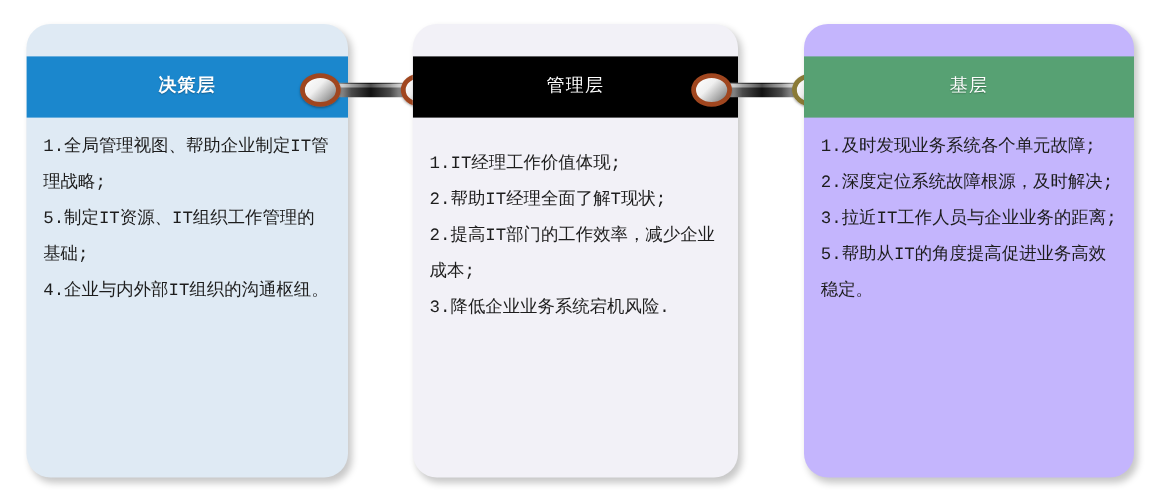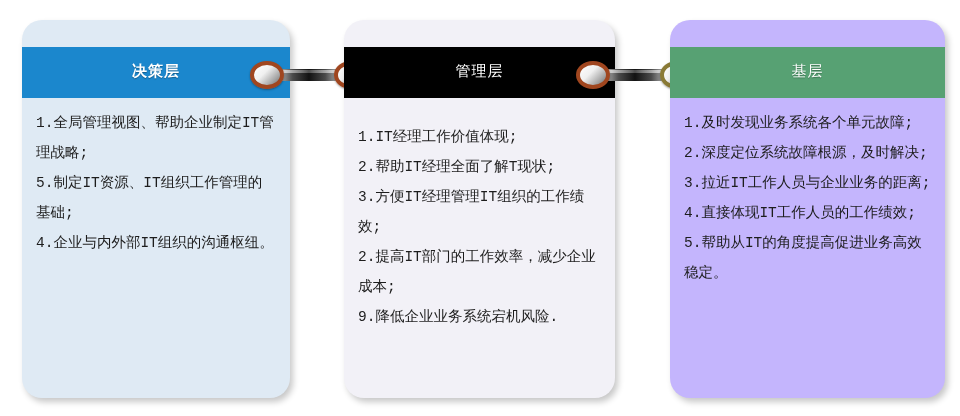--- a/index.html
+++ b/index.html
@@ -166,41 +166,39 @@
   </div>
 
   <div class="card" id="card-2">
     <div class="card-inner">
       <div class="card-head">
         <span class="card-title">管理层</span>
       </div>
       <div class="card-body">
         <div class="card-line">1.IT经理工作价值体现;</div>
         <div class="card-line">2.帮助IT经理全面了解T现状;</div>
-        <div class="card-line">3.方便IT经理管理IT组织的工作绩效;</div>
         <div class="card-line">2.提高IT部门的工作效率，减少企业成本;</div>
-        <div class="card-line">9.降低企业业务系统宕机风险.</div>
+        <div class="card-line">3.降低企业业务系统宕机风险.</div>
       </div>
     </div>
   </div>
 
   <div class="connector" id="connector-2">
     <div class="conn-bar"></div>
     <div class="conn-ring left"></div>
     <div class="conn-ring right olive"></div>
   </div>
 
   <div class="card" id="card-3">
     <div class="card-inner">
       <div class="card-head">
         <span class="card-title">基层</span>
       </div>
       <div class="card-body">
         <div class="card-line">1.及时发现业务系统各个单元故障;</div>
         <div class="card-line">2.深度定位系统故障根源，及时解决;</div>
         <div class="card-line">3.拉近IT工作人员与企业业务的距离;</div>
-        <div class="card-line">4.直接体现IT工作人员的工作绩效;</div>
         <div class="card-line">5.帮助从IT的角度提高促进业务高效稳定。</div>
       </div>
     </div>
   </div>
 
 </div>
 
 </body></html>

